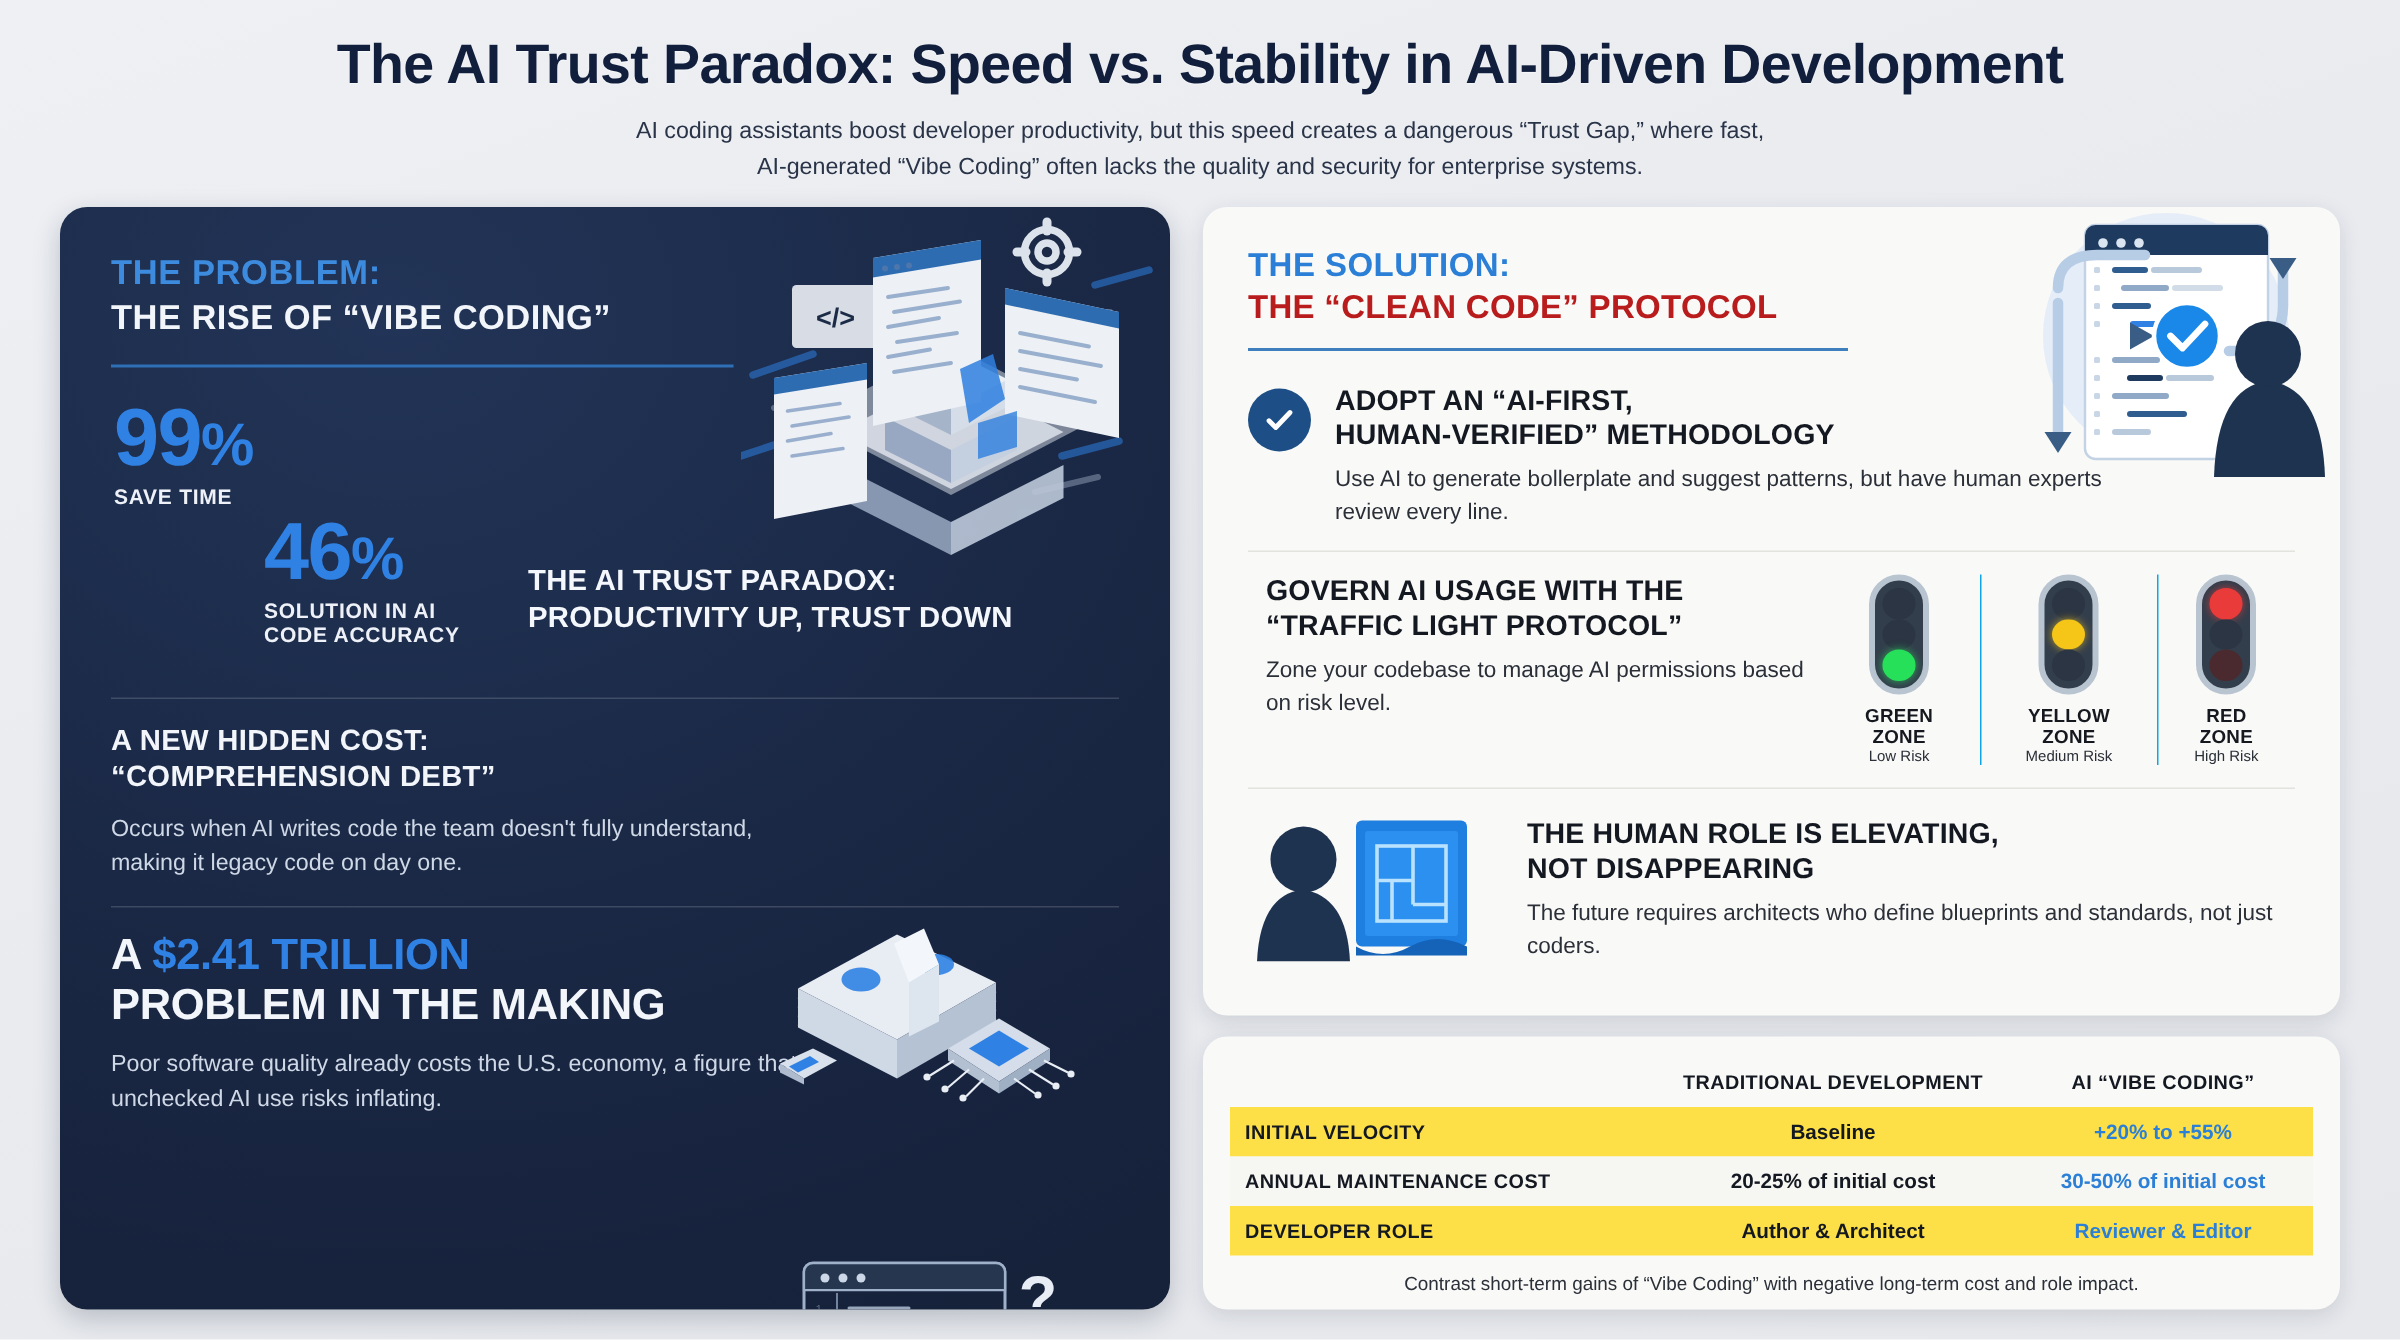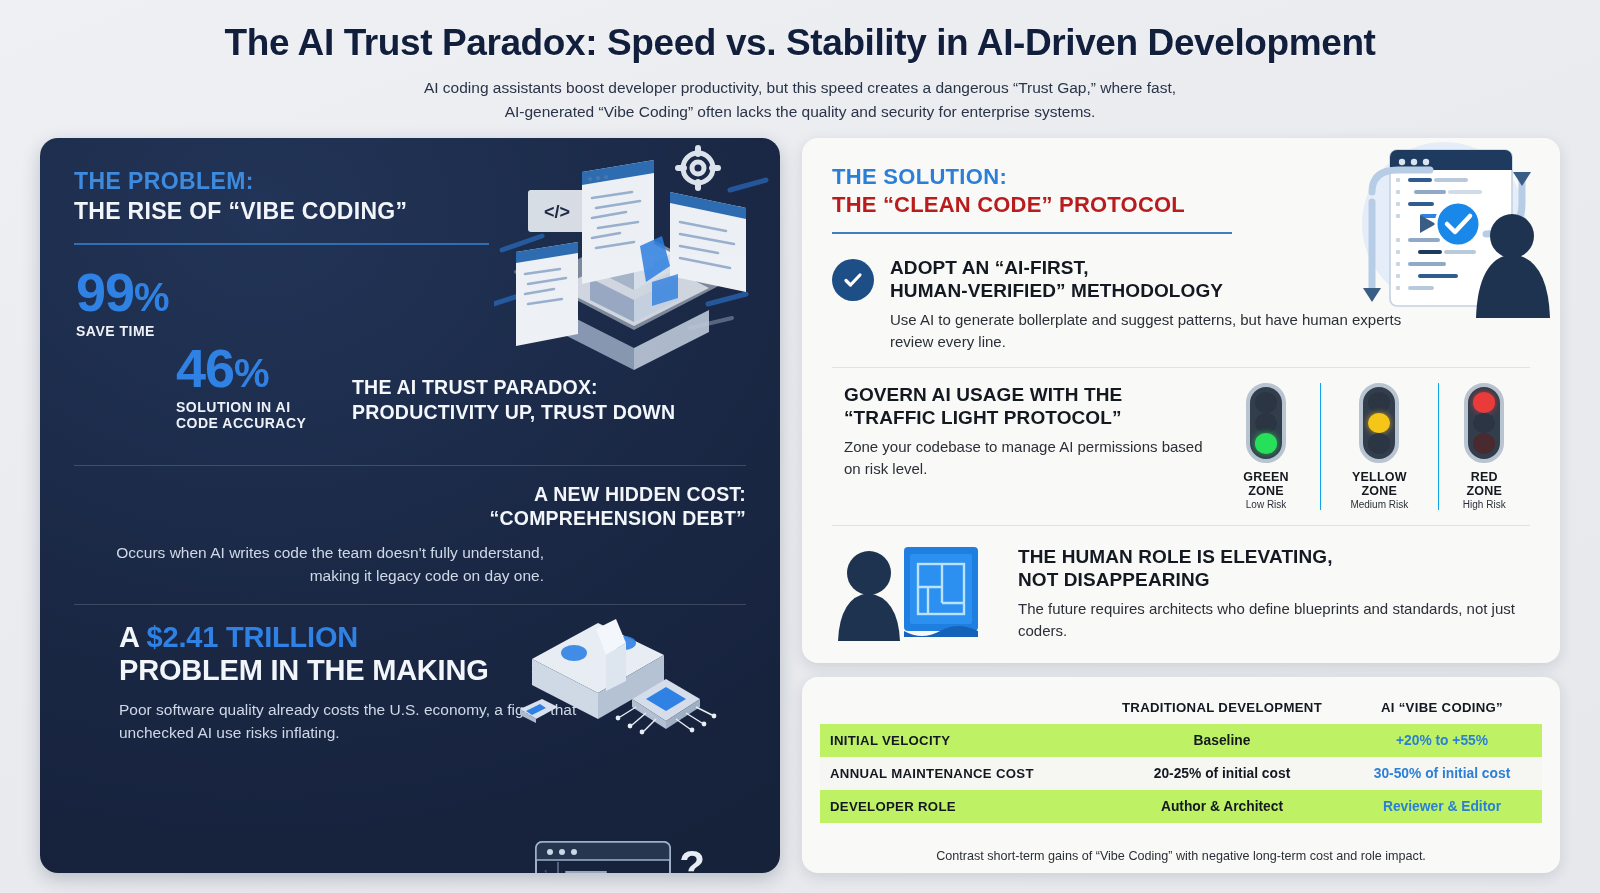--- a/index.html
+++ b/index.html
@@ -94,22 +94,22 @@
     margin-top: 11px; font-size: 15.5px; color: #cfd8e6;
     line-height: 1.48; max-width: 470px;
   }
   .money-title {
     font-size: 29px; font-weight: bold; color: #f2f5fa;
     line-height: 1.16; letter-spacing: -.2px;
   }
   .money-title .hl { color: #2f82e4; }
 
   .sec { position: relative; }
-  .sec-mid { margin-top: 4px; text-align: right; }
-  .sec-bot { margin-top: 6px; margin-left: 45px; }
+  .sec-mid { margin-top: 4px; }
+  .sec-bot { margin-top: 6px; }
 
   
   .card {
     background: #f9f9f7;
     border-radius: 16px;
     box-shadow: 0 4px 14px rgba(30,40,60,.13);
     position: relative;
     overflow: hidden;
   }
   .card-main { flex: 1; padding: 26px 30px 18px 30px; }
@@ -147,25 +147,25 @@
 
   
   .card-table { padding: 14px 18px 10px 18px; }
   table { width: 100%; border-collapse: collapse; }
   th, td { padding: 9px 10px; font-size: 13.8px; }
   thead th { font-size: 13.2px; font-weight: bold; color: #141821; letter-spacing: .3px; text-align: center; }
   thead th.first { text-align: left; }
   tbody td { text-align: center; font-weight: bold; color: #141821; }
   tbody td.rowhead { text-align: left; font-size: 13.2px; letter-spacing: .3px; }
   tbody td.ai { color: #2b7fd6; }
-  tbody tr.alt { background: #bef264; }
+  tbody tr.alt { background: #fde047; }
   tbody tr.plain { background: #f6f6f3; }
   th.col-trad, td.col-trad { width: 240px; }
   th.col-ai,  td.col-ai  { width: 200px; }
-  .tbl-note { text-align: center; font-size: 12.6px; color: #2b2f38; padding-top: 26px; }
+  .tbl-note { text-align: center; font-size: 12.6px; color: #2b2f38; padding-top: 12px; }
 
   
   .ill { position: absolute; pointer-events: none; }
   .iso-top   { right: 6px;  top: -6px;  width: 280px; height: 300px; opacity: .97; }
   .dev-ill   { right: 18px; top: 352px; width: 200px; height: 150px; }
   .money-ill { right: 14px; bottom: 4px; width: 220px; height: 160px; }
   .sol-ill   { right: 4px; top: 0; width: 230px; height: 180px; }
   .human-ill { width: 170px; height: 100px; flex: 0 0 170px; }
 </style>
 </head>

